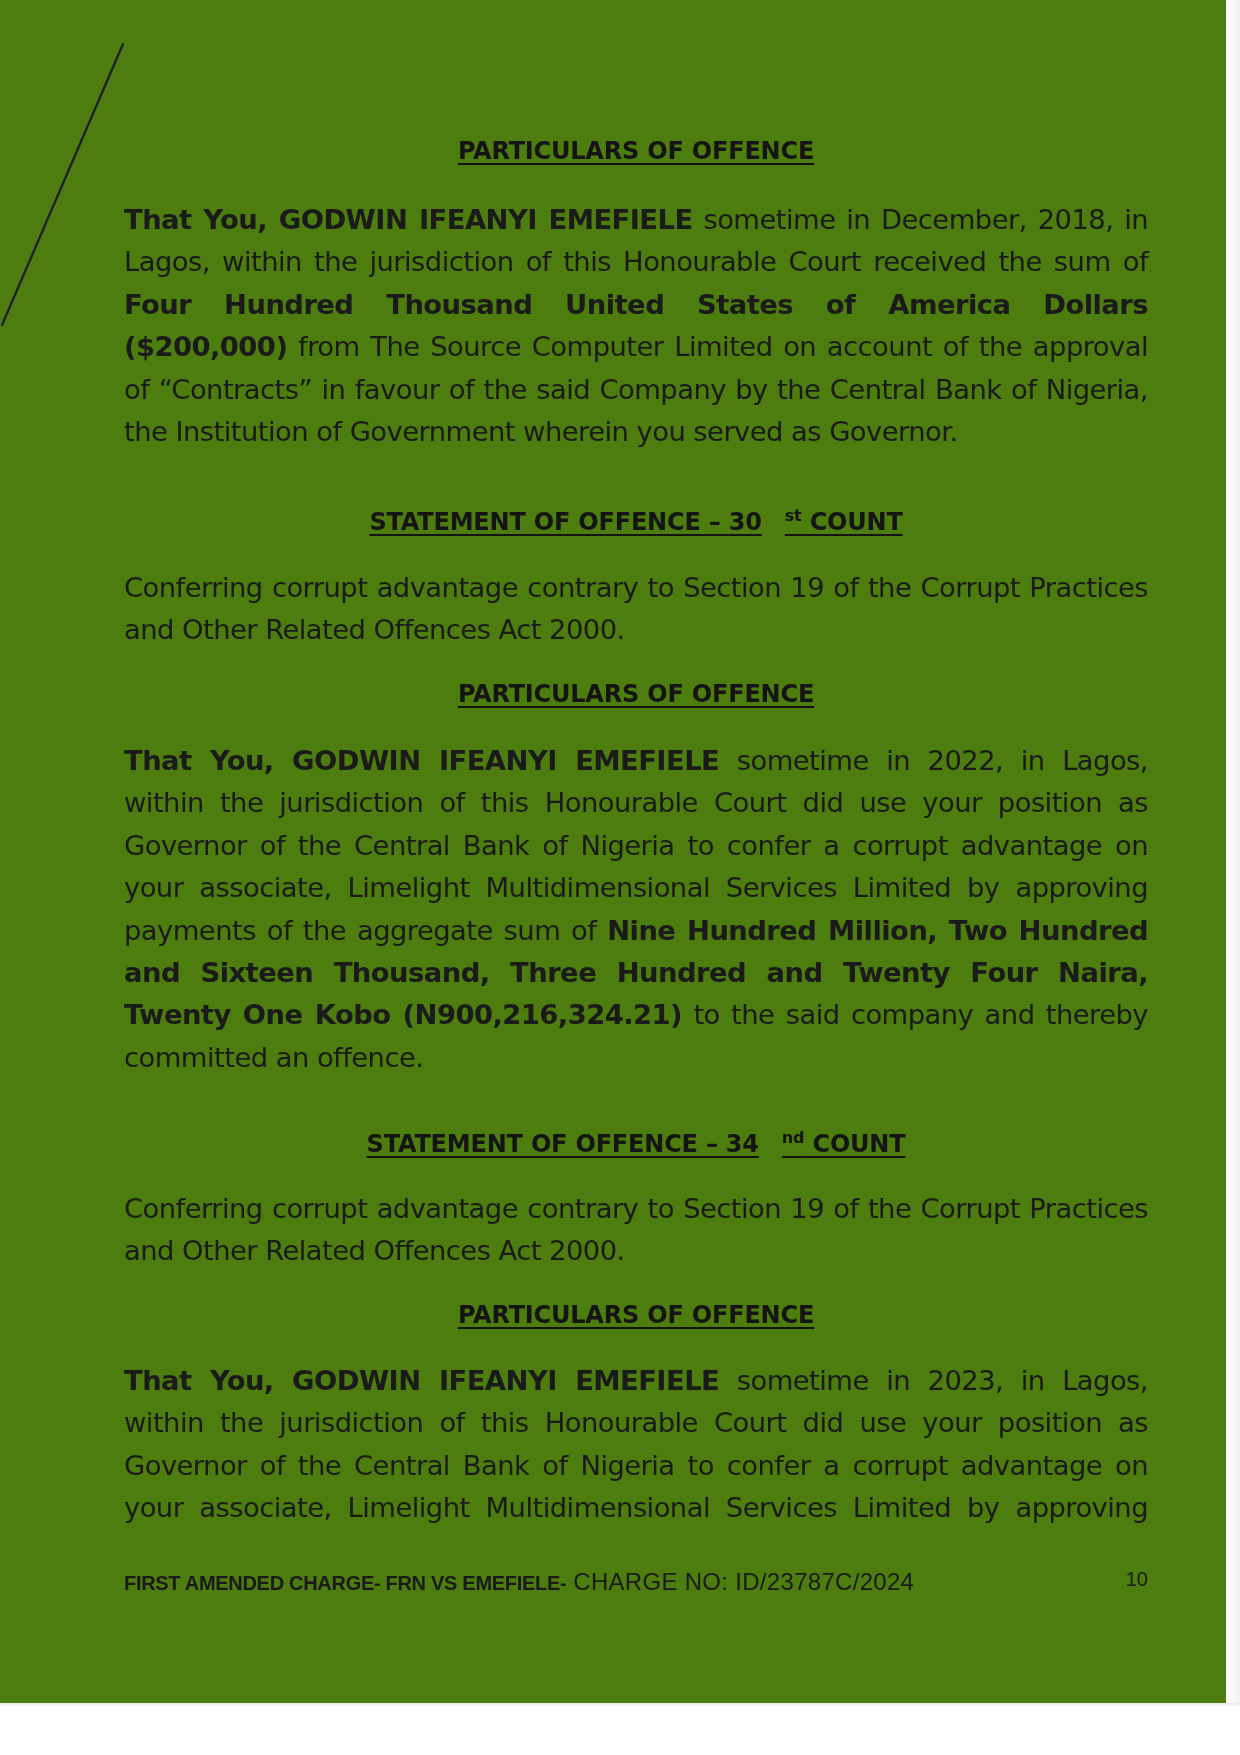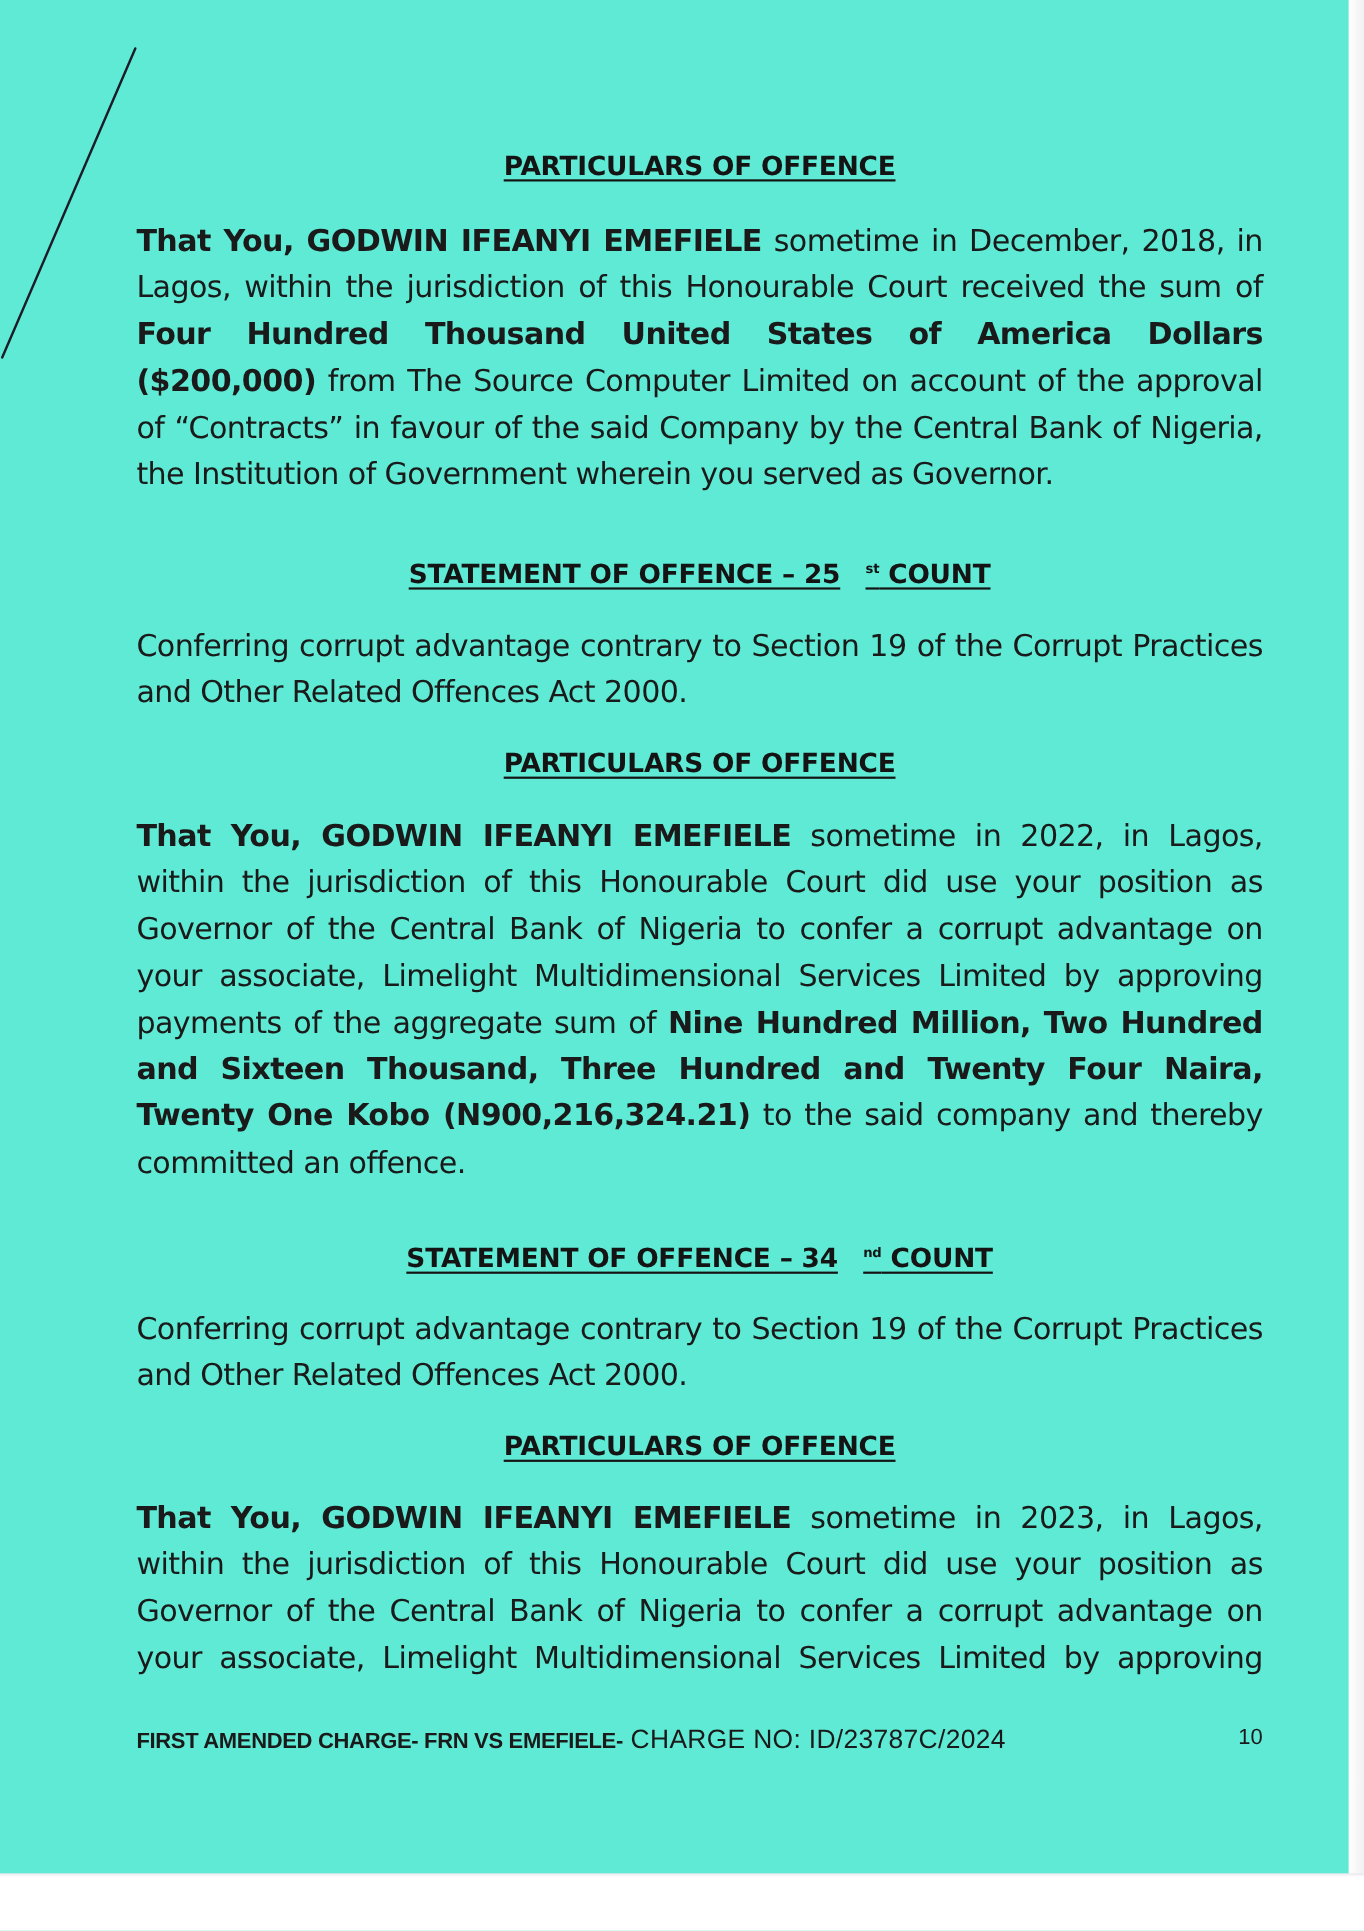--- a/index.html
+++ b/index.html
@@ -3,21 +3,21 @@
   <meta charset="utf-8">
   <style>
     html, body { margin: 0; padding: 0; background: #ffffff; }
     body {
       width: 1240px; height: 1755px; position: relative; overflow: hidden;
       font-family: "DejaVu Sans", sans-serif;
       color: #1a1a1a;
     }
     .page {
       position: absolute; left: 0; top: 0; width: 1232px; height: 1705px;
-      background: #5eead4;
+      background: #4d7c0f;
     }
     .page-edge {
       position: absolute; left: 0; top: 1703px; width: 1240px; height: 3px;
       background: linear-gradient(#e9e8ee, #fbfbfd);
     }
     .right-shadow {
       position: absolute; left: 1226px; top: 0; width: 14px; height: 1705px;
       background: linear-gradient(90deg, #ffffff, #f1f1f4);
     }
     .margin-line {
@@ -25,21 +25,21 @@
     }
     .content {
       position: absolute; left: 124px; top: 0; width: 1024px;
     }
     .heading {
       position: absolute; left: 0; width: 1024px; text-align: center;
       font-family: "DejaVu Sans", sans-serif; font-weight: bold;
       font-size: 24px; letter-spacing: -0.2px; color: #141414;
     }
     .heading span.u { text-decoration: underline; text-underline-offset: 4px; text-decoration-thickness: 2px; }
-    .heading sup { font-size: 12px; vertical-align: 9px; line-height: 0; margin-left: 23px; }
+    .heading sup { font-size: 16px; vertical-align: 9px; line-height: 0; margin-left: 23px; }
     .para {
       position: absolute; left: 0; width: 1024px;
       font-size: 27.4px; line-height: 42.4px; text-align: justify;
       letter-spacing: -0.55px; word-spacing: 0px;
       font-family: "DejaVu Sans", sans-serif;
     }
     .para .b { font-weight: bold; }
     .footer {
       position: absolute; left: 124px; top: 1568px; width: 1024px; height: 30px;
       font-family: "Liberation Sans", sans-serif;
@@ -61,21 +61,21 @@
   <div class="content">
 
     <div class="heading" style="top:137px;">
       <span class="u">PARTICULARS OF OFFENCE</span>
     </div>
     <div class="para" style="top:182px;margin-top:17px;">
       <span class="b">That You, GODWIN IFEANYI EMEFIELE</span><span> sometime in December, 2018, in Lagos, within the jurisdiction of this Honourable Court received the sum of </span><span class="b">Four Hundred Thousand United States of America Dollars ($200,000)</span><span> from The Source Computer Limited on account of the approval of “Contracts” in favour of the said Company by the Central Bank of Nigeria, the Institution of Government wherein you served as Governor.</span>
     </div>
 
     <div class="heading" style="top:508px;">
-      <span class="u"><span>STATEMENT OF OFFENCE – 25</span><sup>st</sup><span> COUNT</span></span>
+      <span class="u"><span>STATEMENT OF OFFENCE – 30</span><sup>st</sup><span> COUNT</span></span>
     </div>
     <div class="para" style="top:567px;">
       <span>Conferring corrupt advantage contrary to Section 19 of the Corrupt Practices and Other Related Offences Act 2000.</span>
     </div>
 
     <div class="heading" style="top:680px;">
       <span class="u">PARTICULARS OF OFFENCE</span>
     </div>
     <div class="para" style="top:740px;">
       <span class="b">That You, GODWIN IFEANYI EMEFIELE</span><span> sometime in 2022, in Lagos, within the jurisdiction of this Honourable Court did use your position as Governor of the Central Bank of Nigeria to confer a corrupt advantage on your associate, Limelight Multidimensional Services Limited by approving payments of the aggregate sum of </span><span class="b">Nine Hundred Million, Two Hundred and Sixteen Thousand, Three Hundred and Twenty Four Naira, Twenty One Kobo (N900,216,324.21)</span><span> to the said company and thereby committed an offence.</span>

